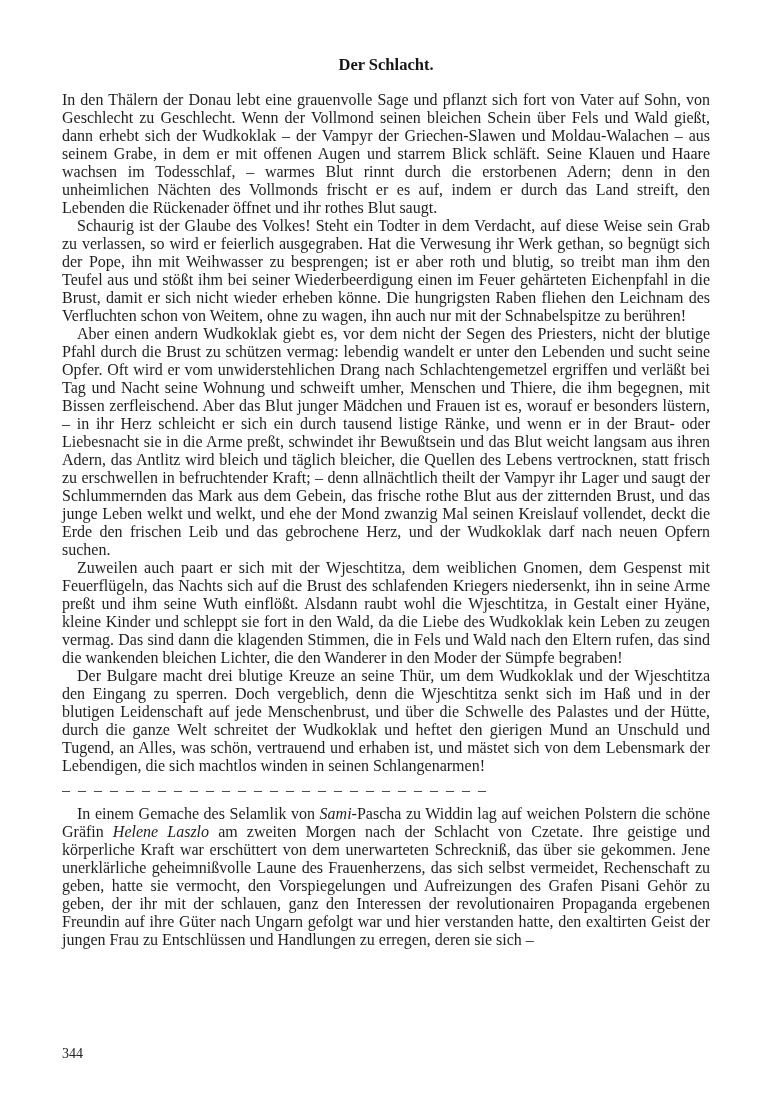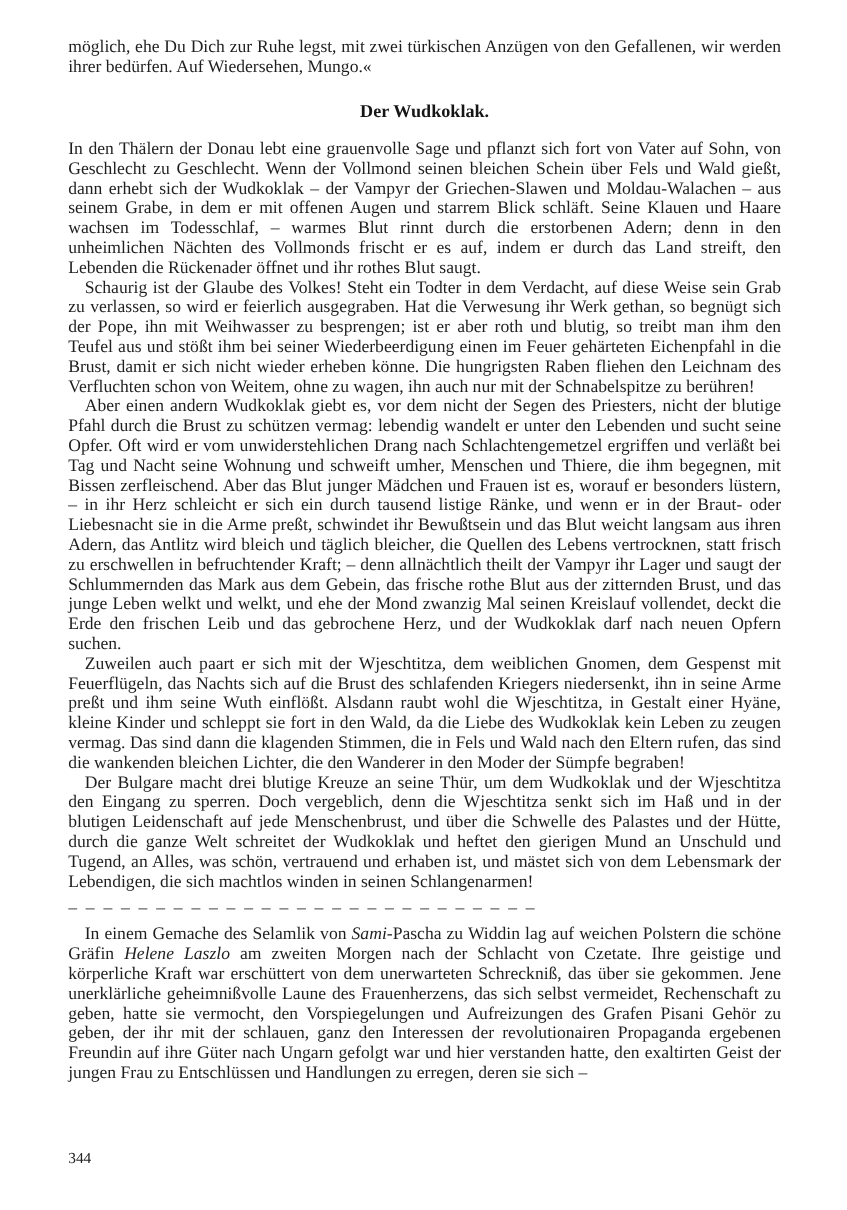--- a/index.html
+++ b/index.html
@@ -59,24 +59,23 @@
     color: #222222;
   }
   i { font-style: italic; }
 </style>
 </head>
 <body>
 
 <div class="page">
   <div class="text-block">
 
-    <p class="noindent">möglich, ehe Du Dich zur Ruhe legst, mit zwei türkischen Anzügen von den Gefallenen, wir werden ihrer bedürfen. Auf Wiedersehen, Mungo.«</p>
 
 
-    <h2 class="chapter-heading">Der Wudkoklak.</h2>
+    <h2 class="chapter-heading">Der Schlacht.</h2>
 
     <p class="noindent">In den Thälern der Donau lebt eine grauenvolle Sage und pflanzt sich fort von Vater auf Sohn, von Geschlecht zu Geschlecht. Wenn der Vollmond seinen bleichen Schein über Fels und Wald gießt, dann erhebt sich der Wudkoklak – der Vampyr der Griechen-Slawen und Moldau-Walachen – aus seinem Grabe, in dem er mit offenen Augen und starrem Blick schläft. Seine Klauen und Haare wachsen im Todesschlaf, – warmes Blut rinnt durch die erstorbenen Adern; denn in den unheimlichen Nächten des Vollmonds frischt er es auf, indem er durch das Land streift, den Lebenden die Rückenader öffnet und ihr rothes Blut saugt.</p>
 
     <p class="indent">Schaurig ist der Glaube des Volkes! Steht ein Todter in dem Verdacht, auf diese Weise sein Grab zu verlassen, so wird er feierlich ausgegraben. Hat die Verwesung ihr Werk gethan, so begnügt sich der Pope, ihn mit Weihwasser zu besprengen; ist er aber roth und blutig, so treibt man ihm den Teufel aus und stößt ihm bei seiner Wiederbeerdigung einen im Feuer gehärteten Eichenpfahl in die Brust, damit er sich nicht wieder erheben könne. Die hungrigsten Raben fliehen den Leichnam des Verfluchten schon von Weitem, ohne zu wagen, ihn auch nur mit der Schnabelspitze zu berühren!</p>
 
     <p class="indent">Aber einen andern Wudkoklak giebt es, vor dem nicht der Segen des Priesters, nicht der blutige Pfahl durch die Brust zu schützen vermag: lebendig wandelt er unter den Lebenden und sucht seine Opfer. Oft wird er vom unwiderstehlichen Drang nach Schlachtengemetzel ergriffen und verläßt bei Tag und Nacht seine Wohnung und schweift umher, Menschen und Thiere, die ihm begegnen, mit Bissen zerfleischend. Aber das Blut junger Mädchen und Frauen ist es, worauf er besonders lüstern, – in ihr Herz schleicht er sich ein durch tausend listige Ränke, und wenn er in der Braut- oder Liebesnacht sie in die Arme preßt, schwindet ihr Bewußtsein und das Blut weicht langsam aus ihren Adern, das Antlitz wird bleich und täglich bleicher, die Quellen des Lebens vertrocknen, statt frisch zu erschwellen in befruchtender Kraft; – denn allnächtlich theilt der Vampyr ihr Lager und saugt der Schlummernden das Mark aus dem Gebein, das frische rothe Blut aus der zitternden Brust, und das junge Leben welkt und welkt, und ehe der Mond zwanzig Mal seinen Kreislauf vollendet, deckt die Erde den frischen Leib und das gebrochene Herz, und der Wudkoklak darf nach neuen Opfern suchen.</p>
 
     <p class="indent">Zuweilen auch paart er sich mit der Wjeschtitza, dem weiblichen Gnomen, dem Gespenst mit Feuerflügeln, das Nachts sich auf die Brust des schlafenden Kriegers niedersenkt, ihn in seine Arme preßt und ihm seine Wuth einflößt. Alsdann raubt wohl die Wjeschtitza, in Gestalt einer Hyäne, kleine Kinder und schleppt sie fort in den Wald, da die Liebe des Wudkoklak kein Leben zu zeugen vermag. Das sind dann die klagenden Stimmen, die in Fels und Wald nach den Eltern rufen, das sind die wankenden bleichen Lichter, die den Wanderer in den Moder der Sümpfe begraben!</p>
 
     <p class="indent">Der Bulgare macht drei blutige Kreuze an seine Thür, um dem Wudkoklak und der Wjeschtitza den Eingang zu sperren. Doch vergeblich, denn die Wjeschtitza senkt sich im Haß und in der blutigen Leidenschaft auf jede Menschenbrust, und über die Schwelle des Palastes und der Hütte, durch die ganze Welt schreitet der Wudkoklak und heftet den gierigen Mund an Unschuld und Tugend, an Alles, was schön, vertrauend und erhaben ist, und mästet sich von dem Lebensmark der Lebendigen, die sich machtlos winden in seinen Schlangenarmen!</p>

